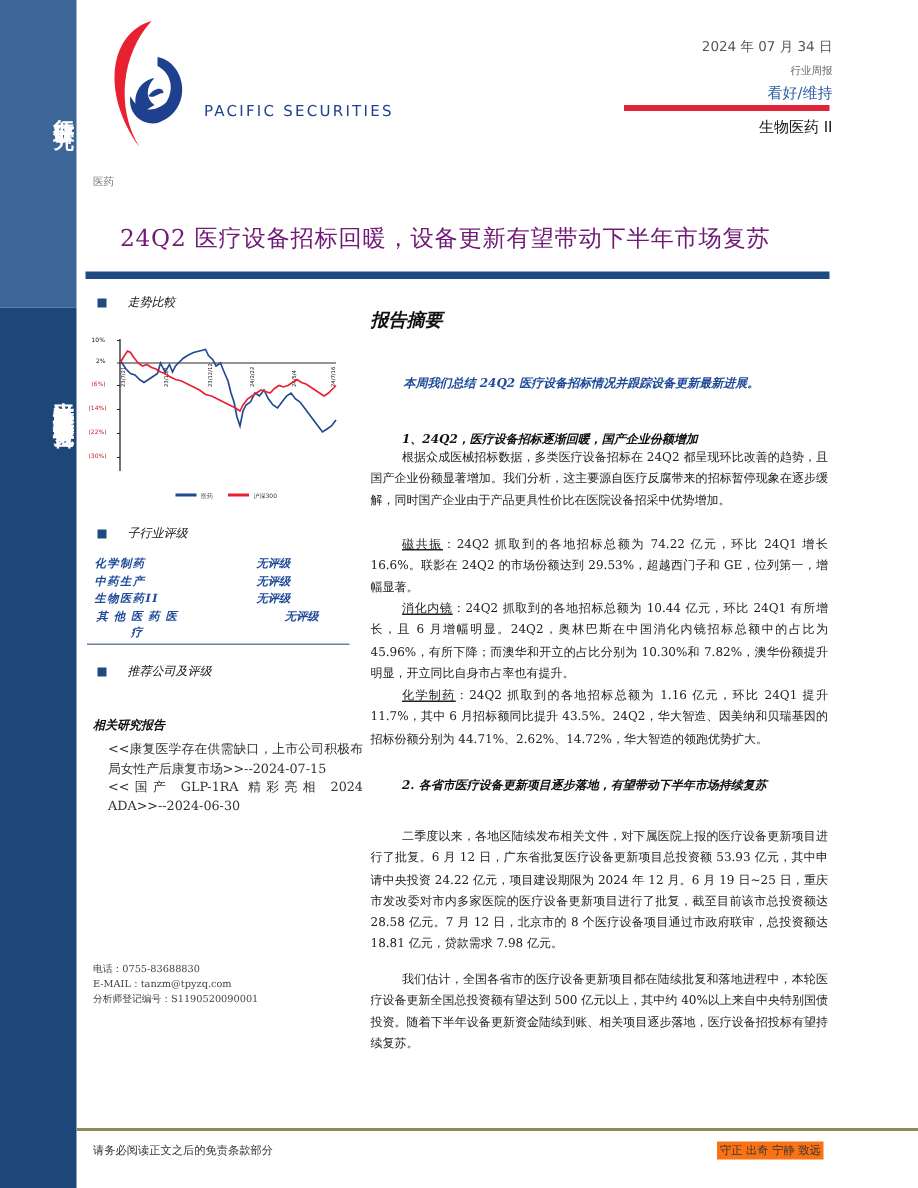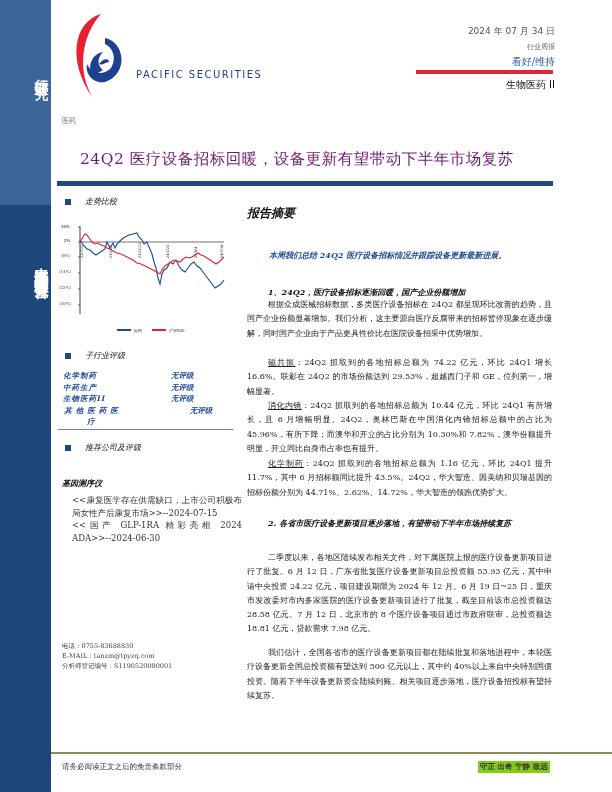--- a/index.html
+++ b/index.html
@@ -49,21 +49,21 @@
   .summary-head { position: absolute; left: 247px; top: 205px; font-size: 12px; font-weight: bold; font-style: italic; color: #111; }
   .intro { position: absolute; left: 247px; top: 247px; width: 305px; font-size: 8px; font-weight: bold; font-style: italic; color: #1f4a9a; line-height: 16px; text-indent: 22px; }
   .h1 { position: absolute; left: 268px; top: 287px; font-size: 8px; font-weight: bold; font-style: italic; color: #111; }
   .h2 { position: absolute; left: 247px; top: 515px; width: 305px; font-size: 8px; font-weight: bold; font-style: italic; color: #111; line-height: 17px; text-indent: 21px; }
   .para { position: absolute; left: 247px; width: 305px; font-size: 8px; color: #222; line-height: 14.3px; text-indent: 21px; text-align: justify; }
   .para u { text-decoration: underline; }
 
   
   .footer-rule { position: absolute; left: 51px; top: 752px; width: 561px; height: 2px; background: #8f8a5a; }
   .footer-left { position: absolute; left: 62px; top: 762px; font-size: 7.5px; color: #333; }
-  .footer-right { position: absolute; left: 478px; top: 761px; font-size: 7.5px; color: #333; background: #84cc16; padding: 1px 2px; font-weight: bold; }
+  .footer-right { position: absolute; left: 478px; top: 761px; font-size: 7.5px; color: #333; background: #f97316; padding: 1px 2px; }
 </style>
 </head>
 <body>
 
 <div class="sidebar-top">
   <div class="vtext top">行业研究</div>
 </div>
 <div class="sidebar-bottom">
   <div class="vtext bottom" style="top:52px;line-height:normal;letter-spacing:1px;">太平洋证券股份有限公司证券研究报告</div>
 </div>
@@ -155,21 +155,21 @@
     <span class="nm" style="letter-spacing:4px;line-height:11.5px;">其他医药医疗</span>
     <span class="rv">无评级</span>
   </div>
 </div>
 <div class="left-rule"></div>
 
 <div class="sec-head" style="top:442px;">
   <span class="sq"></span><span>推荐公司及评级</span>
 </div>
 
-<div class="rel-head">基因测序仪</div>
+<div class="rel-head">相关研究报告</div>
 <div class="rel-list">
   <div>&lt;&lt;康复医学存在供需缺口，上市公司积极布局女性产后康复市场&gt;&gt;--2024-07-15</div>
   <div>&lt;&lt;国产 GLP-1RA 精彩亮相 2024 ADA&gt;&gt;--2024-06-30</div>
 </div>
 
 <div class="analyst">
   <div class="ln">电话：0755-83688830</div>
   <div class="ln">E-MAIL：tanzm@tpyzq.com</div>
   <div class="ln">分析师登记编号：S1190520090001</div>
 </div>

